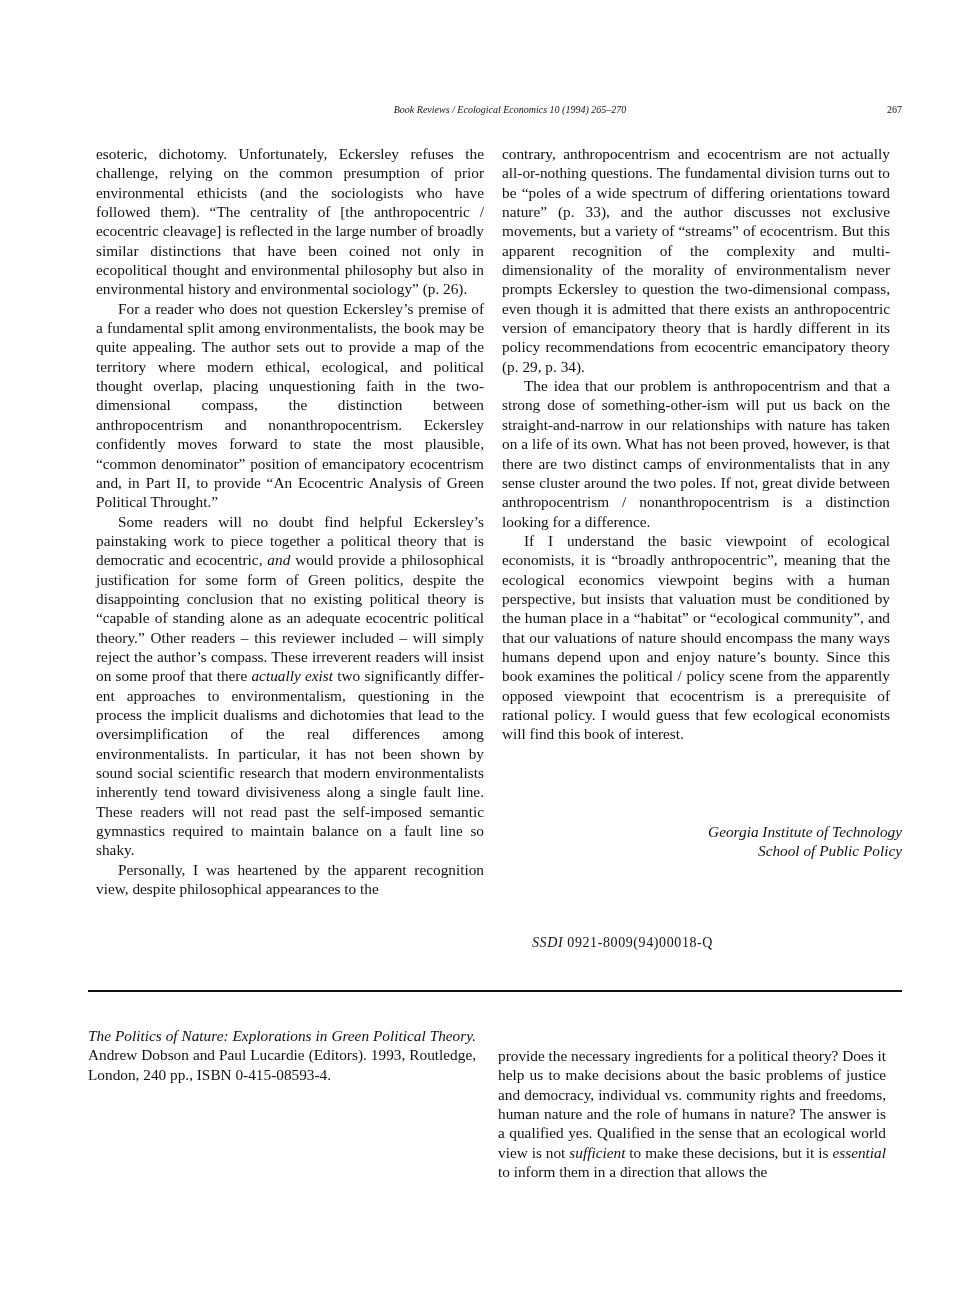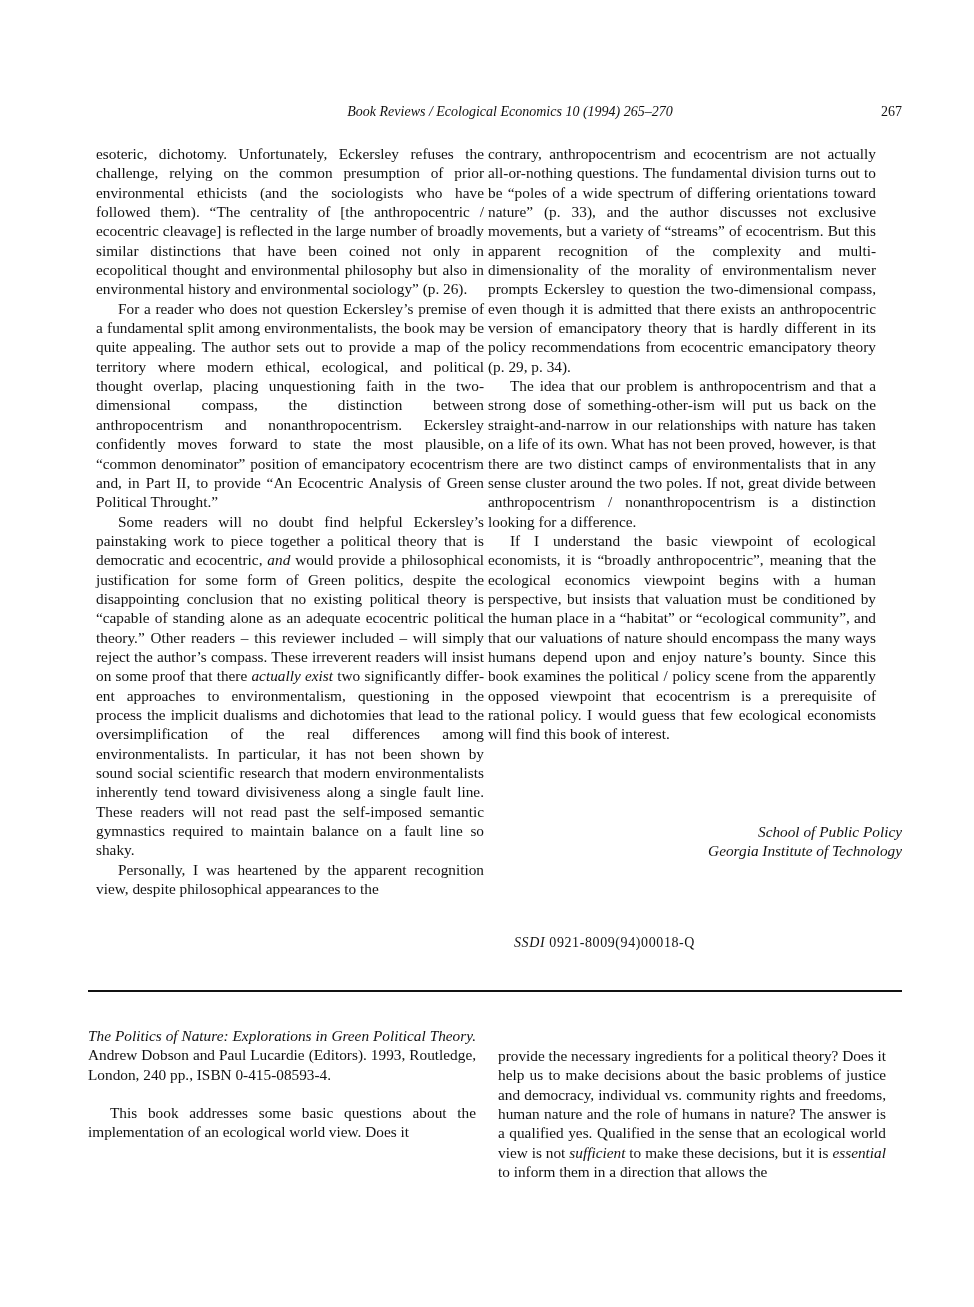--- a/index.html
+++ b/index.html
@@ -14,21 +14,21 @@
       overflow: hidden;
       font-family: "Liberation Serif", "DejaVu Serif", serif;
       color: #111111;
     }
     .running-head {
       position: absolute;
       top: 104px;
       left: 88px;
       width: 814px;
       height: 20px;
-      font-size: 14px;
+      font-size: 10px;
     }
     .running-head .journal {
       position: absolute;
       left: 0;
       right: 0;
       text-align: center;
       font-style: italic;
       padding-left: 30px;
     }
     .running-head .pageno {
@@ -46,35 +46,35 @@
     }
     .col p {
       margin: 0;
       text-indent: 0;
     }
     .col p.indent {
       text-indent: 22px;
     }
     .col p.noindent { text-indent: 0; }
     #col-left-top { left: 88px; top: 144px; margin-left: 8px; }
-    #col-right-top { left: 488px; top: 144px; }
+    #col-right-top { left: 502px; top: 144px; }
     .signature {
       position: absolute;
       left: 514px;
       top: 822px;
       width: 388px;
       text-align: right;
       font-size: 15.3px;
       line-height: 19.35px;
     }
     .signature .name { font-style: normal; }
     .signature .aff { font-style: italic; }
     .ssdi {
       position: absolute;
-      left: 514px;
+      left: 532px;
       top: 935px;
       font-size: 14px;
       letter-spacing: 0.6px;
     }
     .ssdi .ssdi-label { font-style: italic; }
     .separator {
       position: absolute;
       left: 88px;
       top: 990px;
       width: 814px;
@@ -109,31 +109,30 @@
   <p class="indent">Personally, I was heartened by the apparent recog­nition view, despite philosophical appearances to the</p>
 </div>
 
 <div class="col" id="col-right-top">
   <p class="noindent">contrary, anthropocentrism and ecocentrism are not actually all-or-nothing questions. The fundamental di­vision turns out to be “poles of a wide spectrum of differing orientations toward nature” (p. 33), and the author discusses not exclusive movements, but a variety of “streams” of ecocentrism. But this apparent recog­nition of the complexity and multi-dimensionality of the morality of environmentalism never prompts Eck­ersley to question the two-dimensional compass, even though it is admitted that there exists an anthropocen­tric version of emancipatory theory that is hardly dif­ferent in its policy recommendations from ecocentric emancipatory theory (p. 29, p. 34).</p>
   <p class="indent">The idea that our problem is anthropocentrism and that a strong dose of something-other-ism will put us back on the straight-and-narrow in our relationships with nature has taken on a life of its own. What has not been proved, however, is that there are two distinct camps of environmentalists that in any sense cluster around the two poles. If not, great divide between anthropocentrism / nonanthropocentrism  is  a  distinc­tion looking for a difference.</p>
   <p class="indent">If I understand the basic viewpoint of ecological economists, it is “broadly anthropocentric”, meaning that the ecological economics viewpoint begins with a human perspective, but insists that valuation must be conditioned by the human place in a “habitat” or “ecological community”, and that our valuations of nature should encompass the many ways humans de­pend upon and enjoy nature’s bounty. Since this book examines the political / policy scene from the appar­ently opposed viewpoint that ecocentrism is a prerequi­site of rational policy. I would guess that few ecological economists will find this book of interest.</p>
 </div>
 
 <div class="signature">
+  <div class="aff">Georgia Institute of Technology</div>
   <div class="aff">School of Public Policy</div>
-  <div class="aff">Georgia Institute of Technology</div>
 </div>
 
 <div class="ssdi">
   <span class="ssdi-label">SSDI</span>
   <span>0921-8009(94)00018-Q</span>
 </div>
 
 <div class="separator"></div>
 
 <div class="col" id="col-left-bottom">
   <p class="noindent citation"><em>The Politics of Nature: Explorations in Green Political Theory.</em><span> Andrew Dobson and Paul Lucardie (Editors). 1993, Routledge, London, 240 pp., ISBN 0-415-08593-4.</span></p>
-  <p class="indent">This book addresses some basic questions about the implementation of an ecological world view. Does it</p>
 </div>
 
 <div class="col" id="col-right-bottom">
   <p class="noindent"><span>provide the necessary ingredients for a political the­ory? Does it help us to make decisions about the basic problems of justice and democracy, individual vs. com­munity rights and freedoms, human nature and the role of humans in nature? The answer is a qualified yes. Qualified in the sense that an ecological world view is not </span><em>sufficient</em><span> to make these decisions, but it is </span><em>essential</em><span> to inform them in a direction that allows the</span></p>
 </div>
 
 </body></html>

